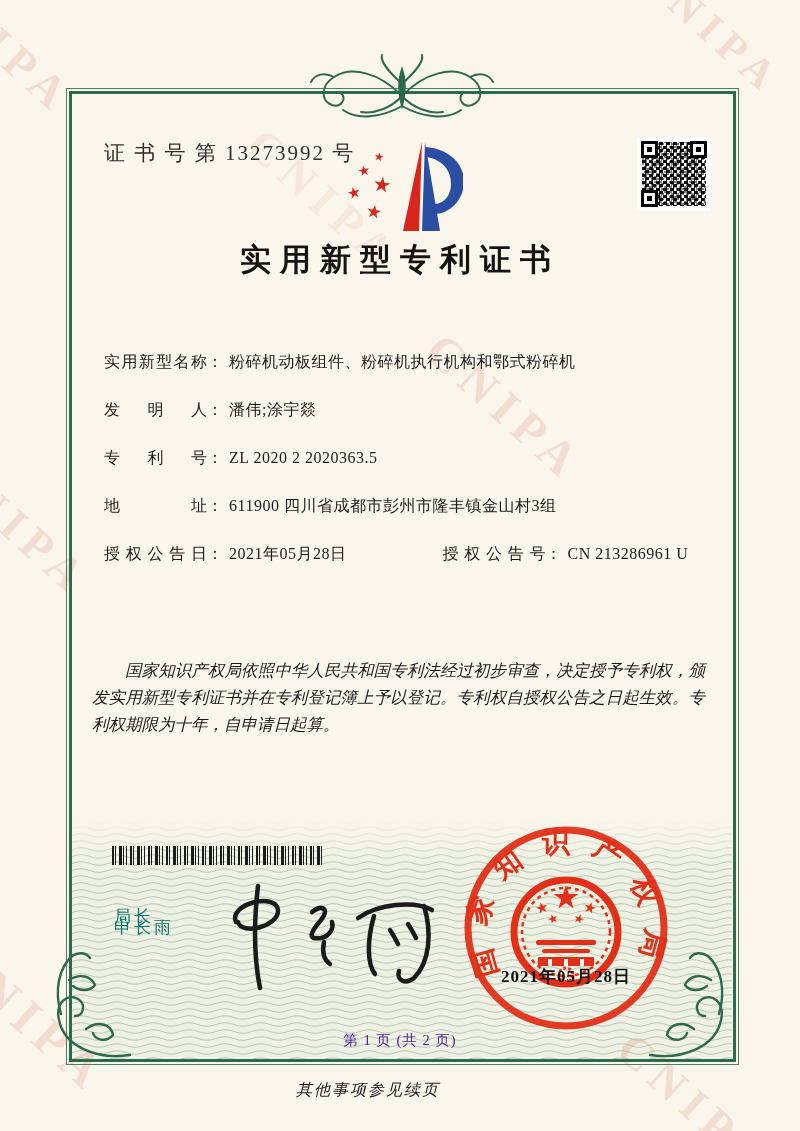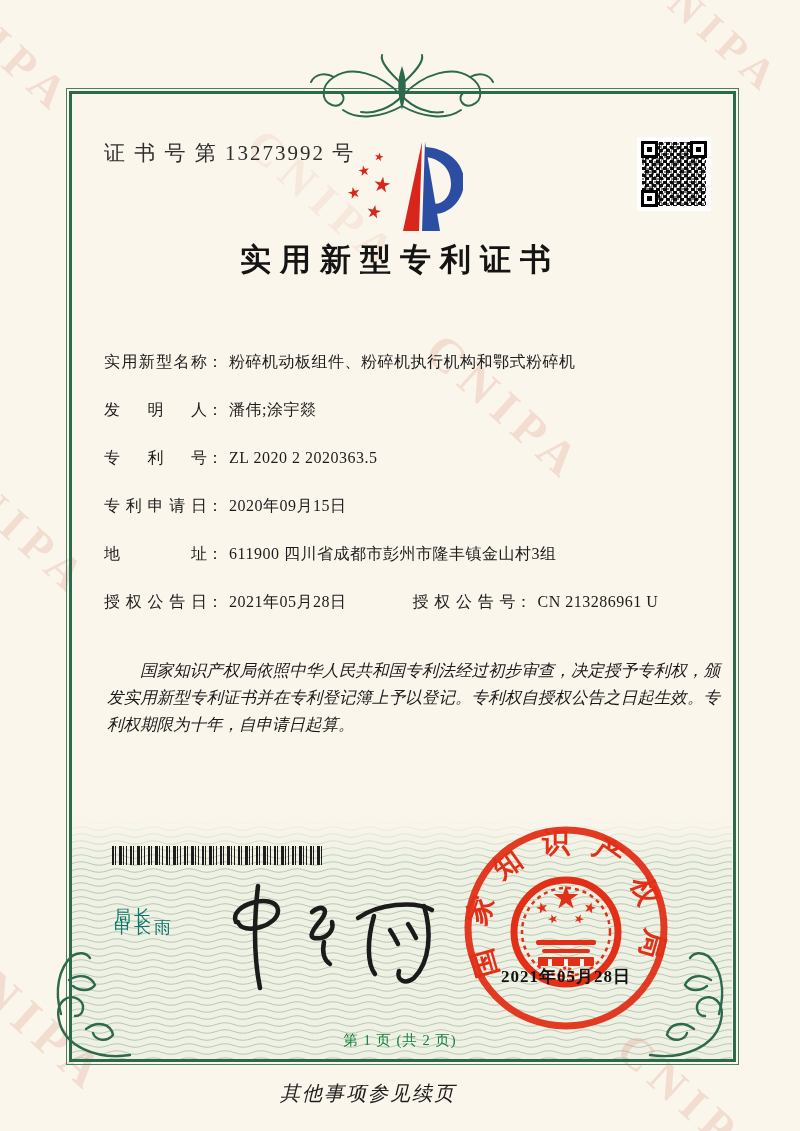--- a/index.html
+++ b/index.html
@@ -69,24 +69,24 @@
   }
   
   .fields { position:absolute; left:104px; top:351px; width:616px; z-index:4; font-size:16px; }
   .frow { height:48px; line-height:21px; white-space:nowrap; }
   .flabel {
     display:inline-block; width:103px; vertical-align:top;
     text-align:justify; text-align-last:justify;
   }
   .fcolon { display:inline-block; margin-right:6px; }
   .fvalue { letter-spacing:.5px; }
-  .fpair2 { margin-left:66px; }
+  .fpair2 { margin-left:96px; }
   
   .bodytext {
-    position:absolute; left:107px; top:657px; width:613px; z-index:4;
+    position:absolute; left:92px; top:657px; width:613px; z-index:4;
     font-size:16.5px; line-height:27px; text-align:justify; font-style:italic; color:#191919;
   }
   .bodytext p { text-indent:2em; }
   
   .barcode {
     position:absolute; left:112px; top:846px; width:210px; height:19px; z-index:4;
     background:repeating-linear-gradient(90deg,
       #1d1d1d 0 2px, transparent 2px 3px,
       #1d1d1d 3px 4px, transparent 4px 7px,
       #1d1d1d 7px 10px, transparent 10px 11px,
@@ -104,25 +104,25 @@
   .signature { position:absolute; left:212px; top:876px; z-index:4; }
   
   .seal { position:absolute; left:456px; top:824px; z-index:4; }
   .seal-date {
     position:absolute; left:468px; top:965px; width:196px; z-index:5;
     text-align:center; font-size:17px; font-weight:700; letter-spacing:1px; color:#121212;
   }
   
   .page-info {
     position:absolute; left:0; top:1031px; width:800px; text-align:center; z-index:4;
-    font-size:14.5px; letter-spacing:1px; color:#15803d;
+    font-size:14.5px; letter-spacing:1px; color:#4c1d95;
   }
   .continuation {
     position:absolute; left:0; top:1080px; width:736px; text-align:center; z-index:4;
-    font-size:20px; font-style:italic; letter-spacing:2px; color:#1c1c1c;
+    font-size:16px; font-style:italic; letter-spacing:2px; color:#1c1c1c;
   }
 </style>
 </head>
 <body>
 
 <svg class="band" width="660" height="241" viewBox="0 0 660 241">
   <defs>
     <pattern id="wv" width="36" height="7" patternUnits="userSpaceOnUse">
       <path d="M0 3.5 Q9 0 18 3.5 T36 3.5" fill="none" stroke="#a3bba1" stroke-width="1" opacity="0.75"></path>
     </pattern>
@@ -207,23 +207,20 @@
 
 <div class="fields">
   <div class="frow">
     <span class="flabel">实用新型名称</span><span class="fcolon">：</span><span class="fvalue">粉碎机动板组件、粉碎机执行机构和鄂式粉碎机</span>
   </div>
   <div class="frow">
     <span class="flabel">发明人</span><span class="fcolon">：</span><span class="fvalue">潘伟;涂宇燚</span>
   </div>
   <div class="frow">
     <span class="flabel">专利号</span><span class="fcolon">：</span><span class="fvalue">ZL 2020 2 2020363.5</span>
-  </div>
-  <div class="frow">
-    <span class="flabel">专利申请日</span><span class="fcolon">：</span><span class="fvalue">2020年09月15日</span>
   </div>
   <div class="frow">
     <span class="flabel">地址</span><span class="fcolon">：</span><span class="fvalue">611900 四川省成都市彭州市隆丰镇金山村3组</span>
   </div>
   <div class="frow">
     <span class="flabel">授权公告日</span><span class="fcolon">：</span><span class="fvalue">2021年05月28日</span><span class="fpair2"><span class="flabel">授权公告号</span><span class="fcolon">：</span><span class="fvalue">CN 213286961 U</span></span>
   </div>
 </div>
 
 <div class="bodytext">

